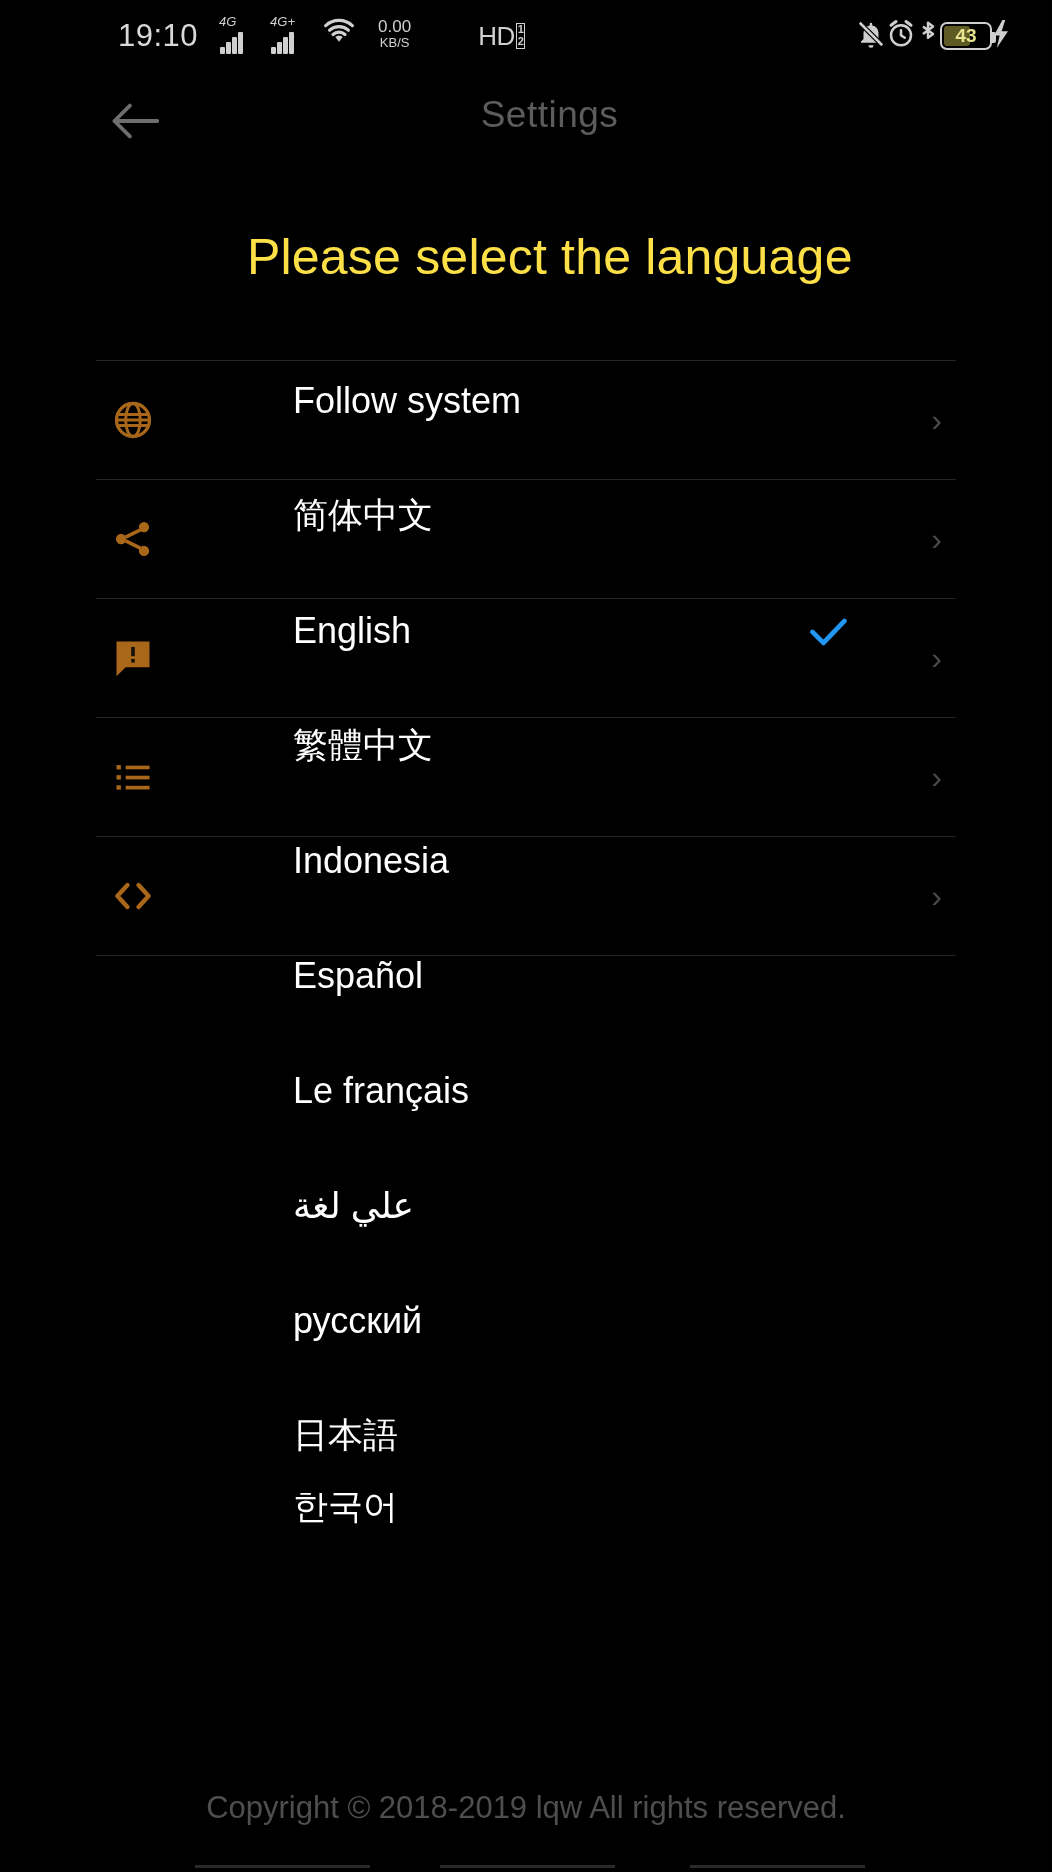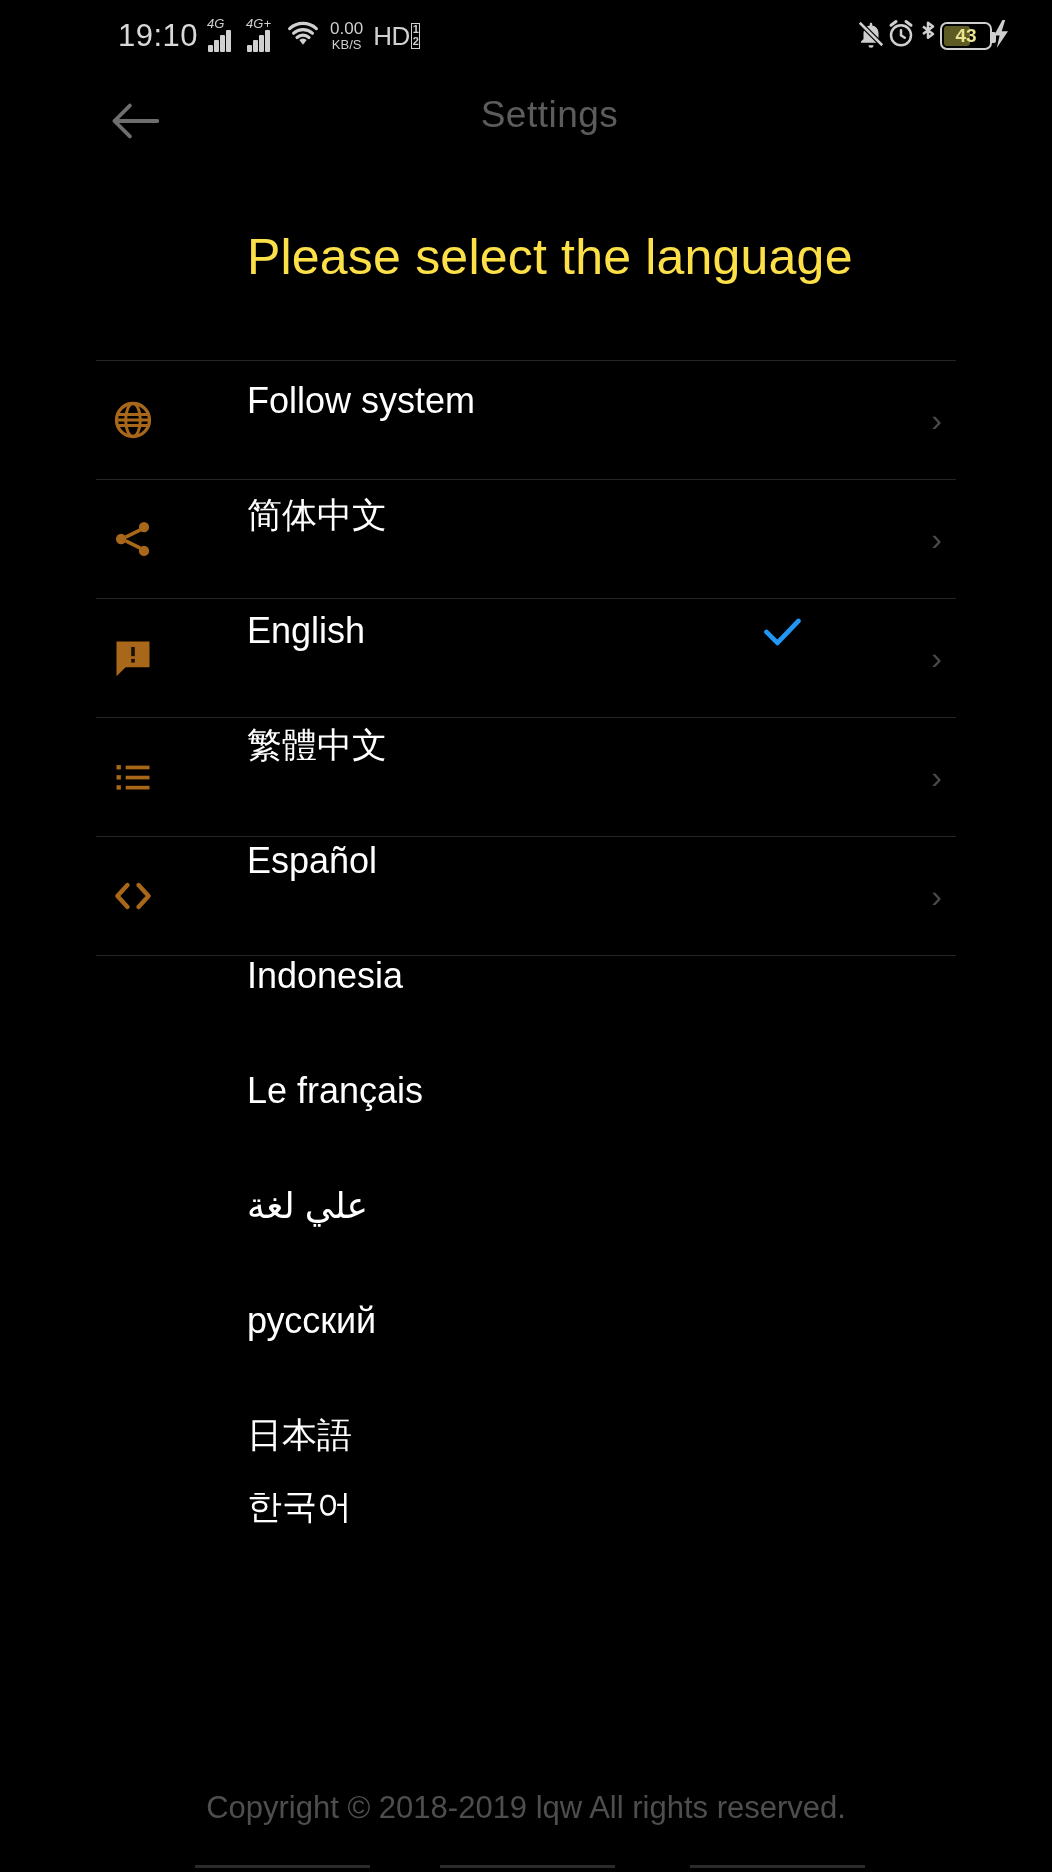--- a/index.html
+++ b/index.html
@@ -8,31 +8,31 @@
     background:#000; overflow:hidden;
     font-family:"Liberation Sans","DejaVu Sans",sans-serif;
   }
   .screen { position:relative; width:1052px; height:1872px; background:#000; }
 
   
   .statusbar {
     position:absolute; top:0; left:0; width:1052px; height:72px;
     display:flex; align-items:center;
   }
-  .sb-left { display:flex; align-items:center; margin-left:118px; gap:10px; }
+  .sb-left { display:flex; margin-left:118px; gap:22px; }
   .sb-right { position:absolute; right:42px; display:flex; align-items:center; }
   .sb-clock { color:#d8d8d8; font-size:31px; letter-spacing:.5px; }
   .sig { display:flex; align-items:flex-end; gap:1px; position:relative; padding-top:10px;}
   .sig .gen { position:absolute; top:-3px; left:-1px; font-size:13px; color:#d0d0d0; line-height:1;font-style:italic; }
   .sig i { display:block; width:5px; background:#d0d0d0; border-radius:1px; }
   .sig i:nth-child(2){height:7px;} .sig i:nth-child(3){height:12px;}
   .sig i:nth-child(4){height:17px;} .sig i:nth-child(5){height:22px;}
   .netspd { display:flex; flex-direction:column; align-items:center; color:#d0d0d0; line-height:1.05; }
   .netspd .v { font-size:17px; } .netspd .u { font-size:13px; }
-  .hd { display:flex; align-items:center; color:#d0d0d0; font-size:26px; letter-spacing:-.5px; }
+  .hd { display:flex; align-items:center; color:#d0d0d0; font-size:26px; letter-spacing:-.5px;margin-left:45px; }
   .hd .num { display:flex; flex-direction:column; font-size:11px; line-height:1.05; margin-left:1px;
              border:1px solid #d0d0d0; padding:0 1px; }
   .battery {
     width:52px; height:28px; border:2.5px solid #cfcfcf; border-radius:7px;
     display:flex; align-items:center; justify-content:center; position:relative;
     color:#e9e48f; font-size:19px; font-weight:bold;
   }
   .battery:after { content:""; position:absolute; right:-6px; top:8px; width:4px; height:11px;
                    background:#cfcfcf; border-radius:0 2px 2px 0; }
   .battery .fill { position:absolute; left:2px; top:2px; bottom:2px; width:26px; background:#5e5a23; border-radius:3px; }
@@ -65,21 +65,21 @@
   }
 
   
   .lang-panel { position:absolute; top:228px; left:0; width:1052px; }
   .lang-title {
     position:absolute; top:0; left:247px;
     color:#fde047; font-size:50px; letter-spacing:.2px; white-space:nowrap;
   }
   .lang-list { position:absolute; top:115px; left:0; width:1052px; }
   .lang-item {
-    position:relative; height:115px; display:flex; align-items:center; cursor:pointer;
+    position:relative; height:115px; display:flex; align-items:center; cursor:pointer;margin-left:46px;
   }
   .lang-label {
     position:absolute; left:247px; color:#ffffff; font-size:36px; white-space:nowrap;
   }
   .lang-label.cjk { font-size:35px; }
   .lang-check {
     position:absolute; left:760px; width:44px; height:44px;
   }
 
   
@@ -278,25 +278,25 @@
           </svg>
         </span>
       </div>
 
       <div class="lang-item">
         <span class="lang-label cjk">繁體中文</span>
       </div>
 
 
       <div class="lang-item">
+        <span class="lang-label">Indonesia</span>
+      </div>
+
+      <div class="lang-item">
         <span class="lang-label">Español</span>
-      </div>
-
-      <div class="lang-item">
-        <span class="lang-label">Indonesia</span>
       </div>
 
       <div class="lang-item">
         <span class="lang-label">Le français</span>
       </div>
 
       <div class="lang-item">
         <span class="lang-label">علي لغة</span>
       </div>
 

